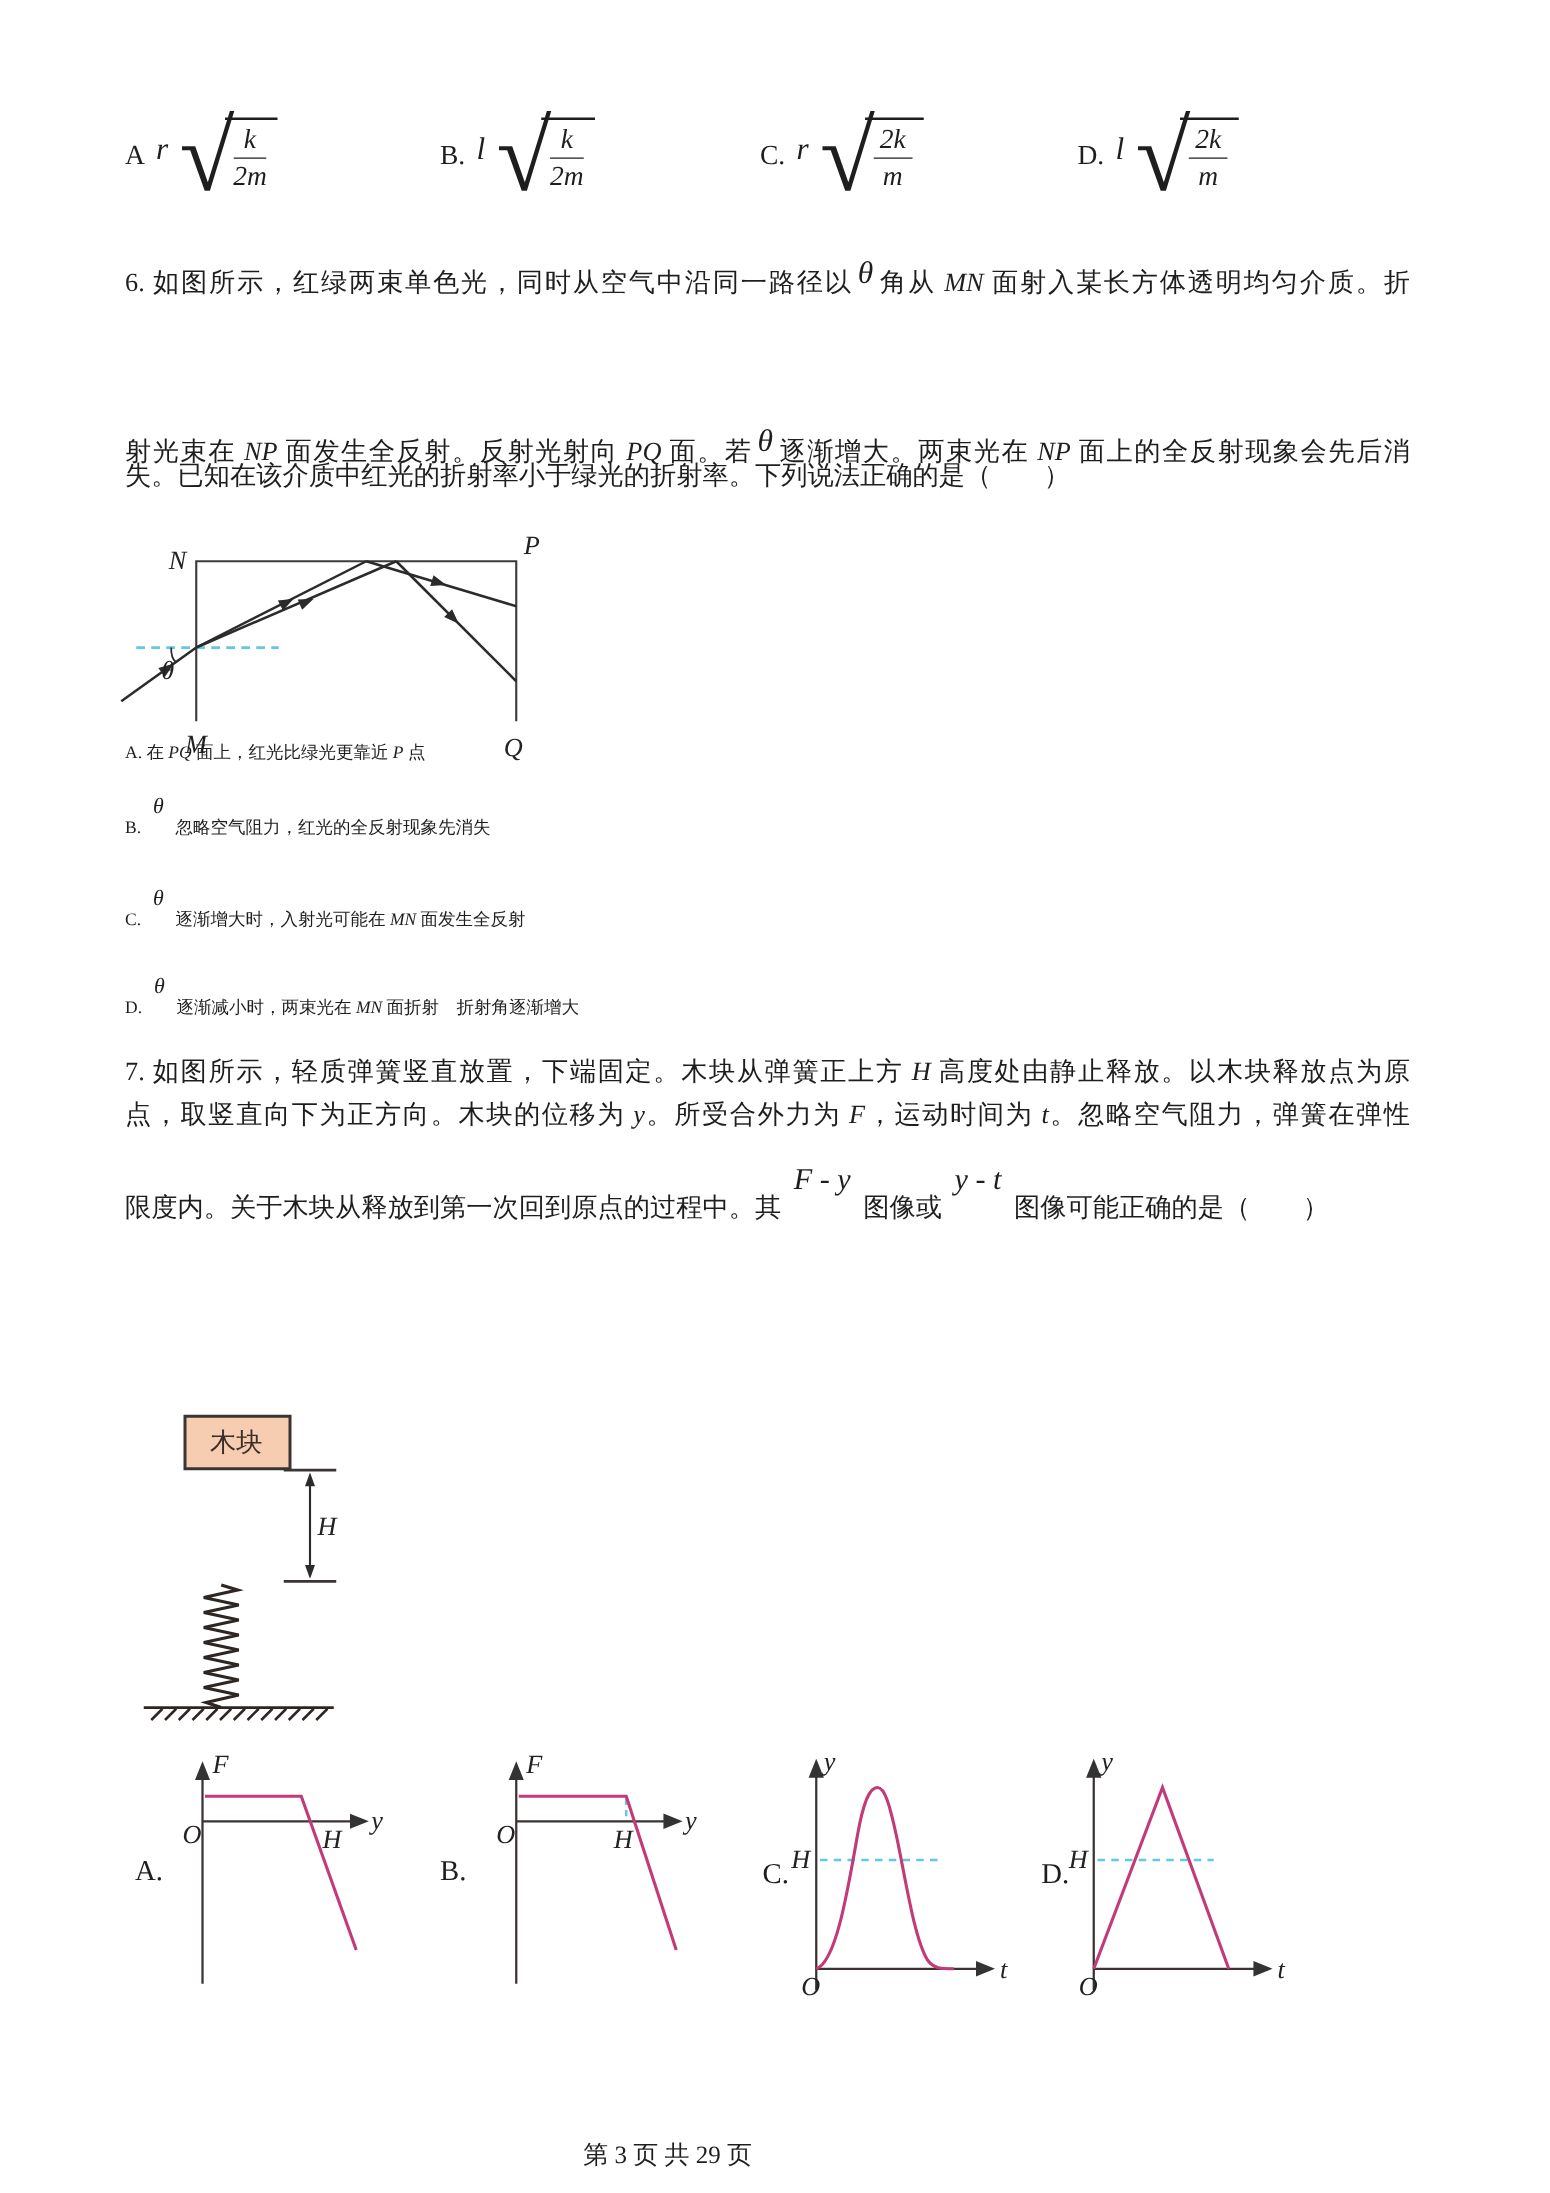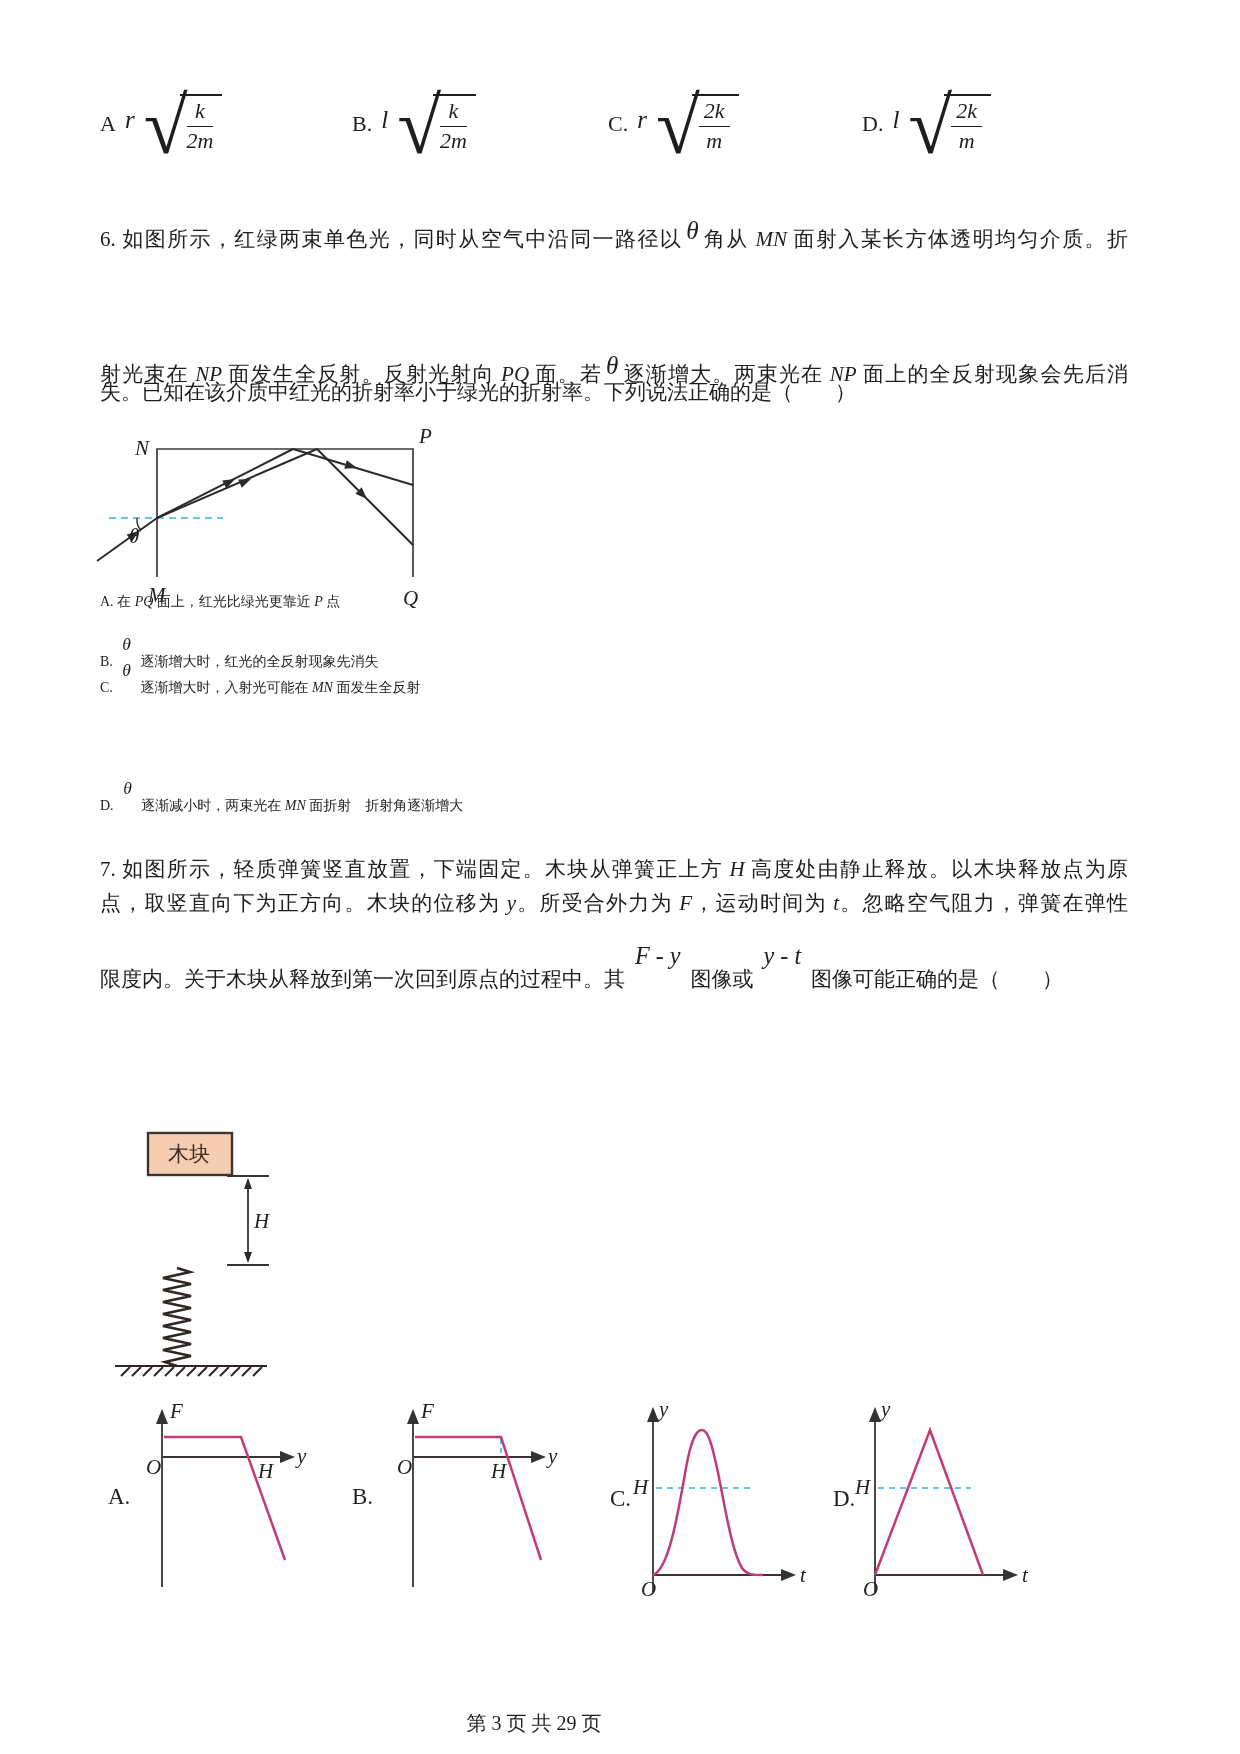--- a/index.html
+++ b/index.html
@@ -2,21 +2,21 @@
 <html><head>
 <meta charset="utf-8">
 <style>
   html,body{margin:0;padding:0;}
   body{
     width:1240px;height:1754px;background:#ffffff;position:relative;
     font-family:"Liberation Serif","DejaVu Serif",serif;color:#1e1e1e;
     overflow:hidden;
   }
   .abs{position:absolute;}
-  .line{font-size:21px;line-height:52px;width:1028px;}
+  .line{font-size:21px;line-height:28px;width:1028px;}
   .just{text-align:justify;text-align-last:justify;}
   .opt{font-size:14px;}
   
   .m{font-style:italic;}
   .th{font-style:italic;font-size:1.2em;position:relative;top:-7px;padding:0 4px;}
   .thb{display:inline-block;font-style:italic;font-size:1.25em;transform:translateY(-16px);padding:0 6px;}
   .sup{display:inline-block;font-style:italic;font-size:1.15em;transform:translateY(-22px);padding:0 10px;}
   
   .hopt{display:flex;align-items:center;gap:9px;}
   .hletter{font-size:22px;}
@@ -130,22 +130,22 @@
 
   <text x="40" y="30" class="svgm">N</text>
   <text x="324" y="18" class="svgm">P</text>
   <text x="53" y="177" class="svgm">M</text>
   <text x="308" y="180" class="svgm">Q</text>
   <text x="34" y="118" class="svgm">θ</text>
 </svg>
 </div>
 
 <div class="abs opt" style="left:100px;top:593px;"><span>A. 在 </span><span class="m">PQ</span><span> 面上，红光比绿光更靠近 </span><span class="m">P</span><span> 点</span></div>
-<div class="abs opt" style="left:100px;top:650px;"><span>B. </span><span class="thb">θ</span><span> 逐渐增大时，红光的全反射现象先消失</span></div>
-<div class="abs opt" style="left:100px;top:676px;text-align:center;"><span>C. </span><span class="thb">θ</span><span> 逐渐增大时，入射光可能在 </span><span class="m">MN</span><span> 面发生全反射</span></div>
+<div class="abs opt" style="left:100px;top:650px;"><span>B. </span><span class="thb">θ</span><span> 忽略空气阻力，红光的全反射现象先消失</span></div>
+<div class="abs opt" style="left:100px;top:724px;text-align:center;"><span>C. </span><span class="thb">θ</span><span> 逐渐增大时，入射光可能在 </span><span class="m">MN</span><span> 面发生全反射</span></div>
 <div class="abs opt" style="left:100px;top:794px;"><span>D. </span><span class="thb">θ</span><span> 逐渐减小时，两束光在 </span><span class="m">MN</span><span> 面折射　折射角逐渐增大</span></div>
 
 <div class="abs line just" style="left:100px;top:843px;"><span>7. 如图所示，轻质弹簧竖直放置，下端固定。木块从弹簧正上方 </span><span class="m">H</span><span> 高度处由静止释放。以木块释放点为原</span></div>
 <div class="abs line just" style="left:100px;top:877px;"><span>点，取竖直向下为正方向。木块的位移为 </span><span class="m">y</span><span>。所受合外力为 </span><span class="m">F</span><span>，运动时间为 </span><span class="m">t</span><span>。忽略空气阻力，弹簧在弹性</span></div>
 <div class="abs line" style="left:100px;top:952px;"><span>限度内。关于木块从释放到第一次回到原点的过程中。其</span><span class="sup">F - y</span><span>图像或</span><span class="sup">y - t</span><span>图像可能正确的是（　　）</span></div>
 
 <div class="abs" style="left:95px;top:1108px;">
 <svg width="200" height="290" viewBox="0 0 200 290">
 
   <rect x="53" y="25" width="84" height="42" fill="#f7cdb1" stroke="#3a3433" stroke-width="2.4"></rect>

